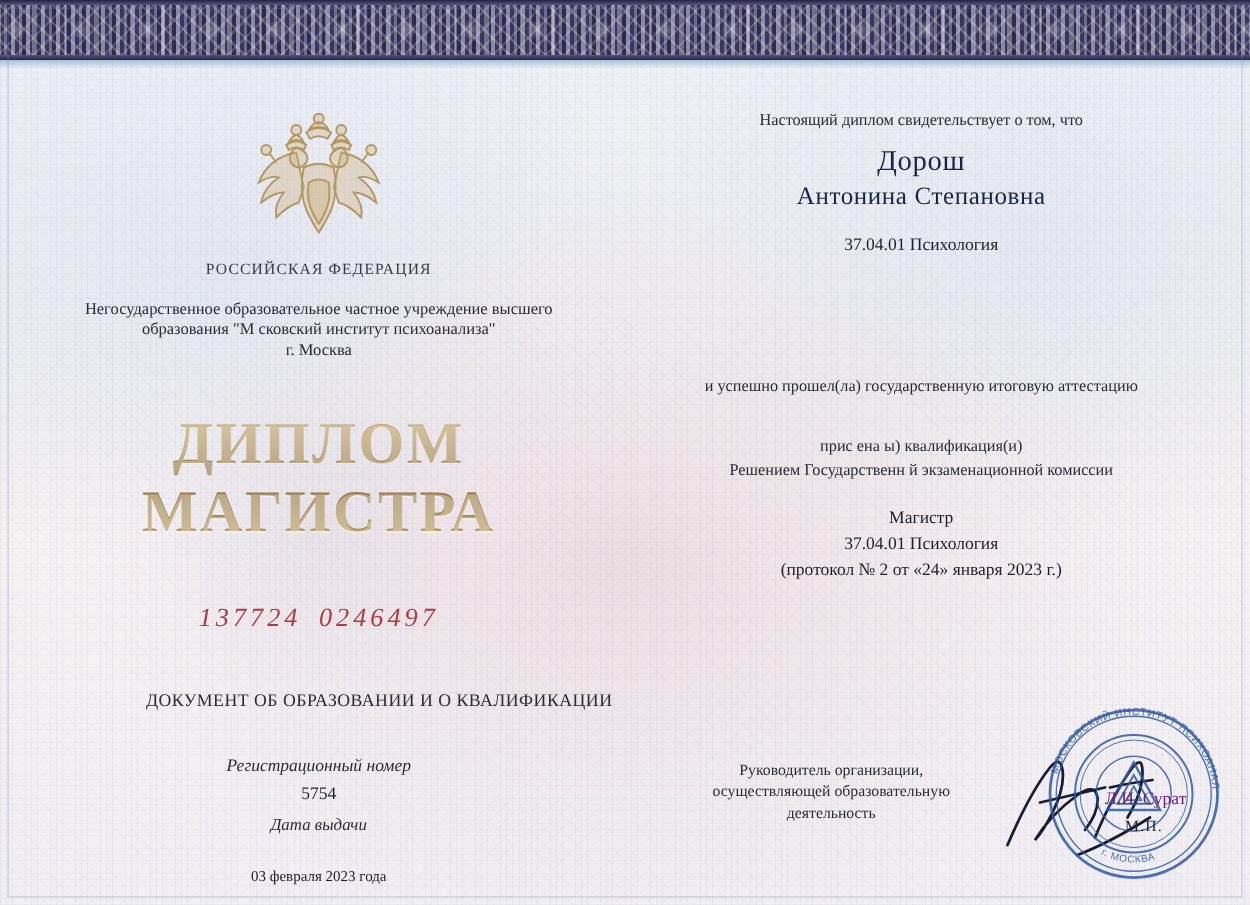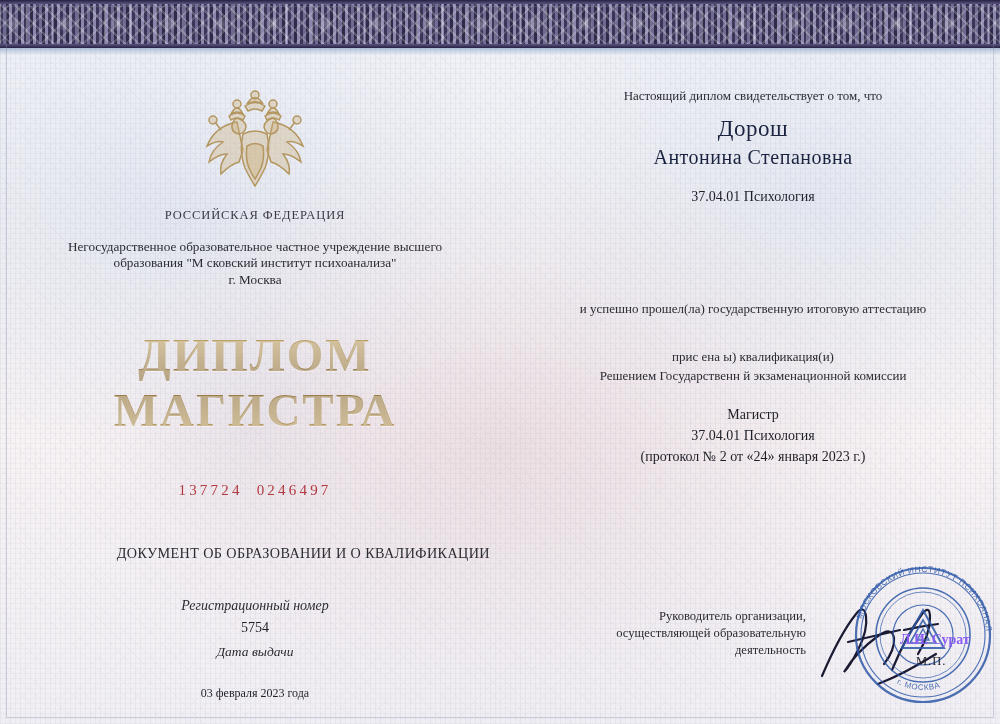--- a/index.html
+++ b/index.html
@@ -85,21 +85,21 @@
   }
 
   
   .col-left {
     position: absolute;
     left: 20px; top: 60px; width: 470px; height: 650px;
     text-align: center;
   }
   .col-right {
     position: absolute;
-    left: 508px; top: 60px; width: 490px; height: 650px;
+    left: 492px; top: 60px; width: 490px; height: 650px;
     text-align: center;
   }
 
   
   .emblem-wrap {
     margin-top: 30px;
     height: 108px;
     display: flex;
     align-items: center;
     justify-content: center;
@@ -129,24 +129,25 @@
     background: linear-gradient(180deg, #c6ab74 0%, #8d7140 48%, #b99c63 100%);
     -webkit-background-clip: text;
     background-clip: text;
     -webkit-text-fill-color: transparent;
     text-shadow: 0 1px 0 rgba(255,255,255,0.35);
   }
   .diploma-title .line2 { display: block; margin-top: 8px; }
 
   .serial {
     margin-top: 48px;
-    font-size: 15px;
+    font-size: 21px;
     letter-spacing: 3.2px;
     color: #b2393f;
     font-family: "Liberation Serif", serif;
+    font-style: italic;
   }
   .serial .gap { display: inline-block; width: 14px; }
 
   .doc-kind {
     margin-top: 46px;
     font-size: 14.2px;
     letter-spacing: 0.4px;
     color: #2b2b33;
     text-align: right;
   }
@@ -219,32 +220,31 @@
     color: #1f1f28;
   }
   .r-qual2 { margin-top: 5px; font-size: 14px; color: #1f1f28; }
   .r-protocol { margin-top: 5px; font-size: 14px; color: #1f1f28; }
 
   .sign-block {
     position: absolute;
     left: 48px;
     top: 548px;
     width: 250px;
-    text-align: right;
+    text-align: center;
     font-size: 12.6px;
     line-height: 17px;
     color: #2b2b33;
   }
   .sign-name {
     position: absolute;
     left: 392px;
     top: 572px;
     font-size: 14px;
-    color: #8b5cf6;
-    font-weight: bold;
+    color: #701a75;
   }
   .sign-mp {
     position: absolute;
     left: 408px;
     top: 594px;
     font-size: 12.5px;
     color: #1f1f28;
     letter-spacing: 1px;
   }
 

